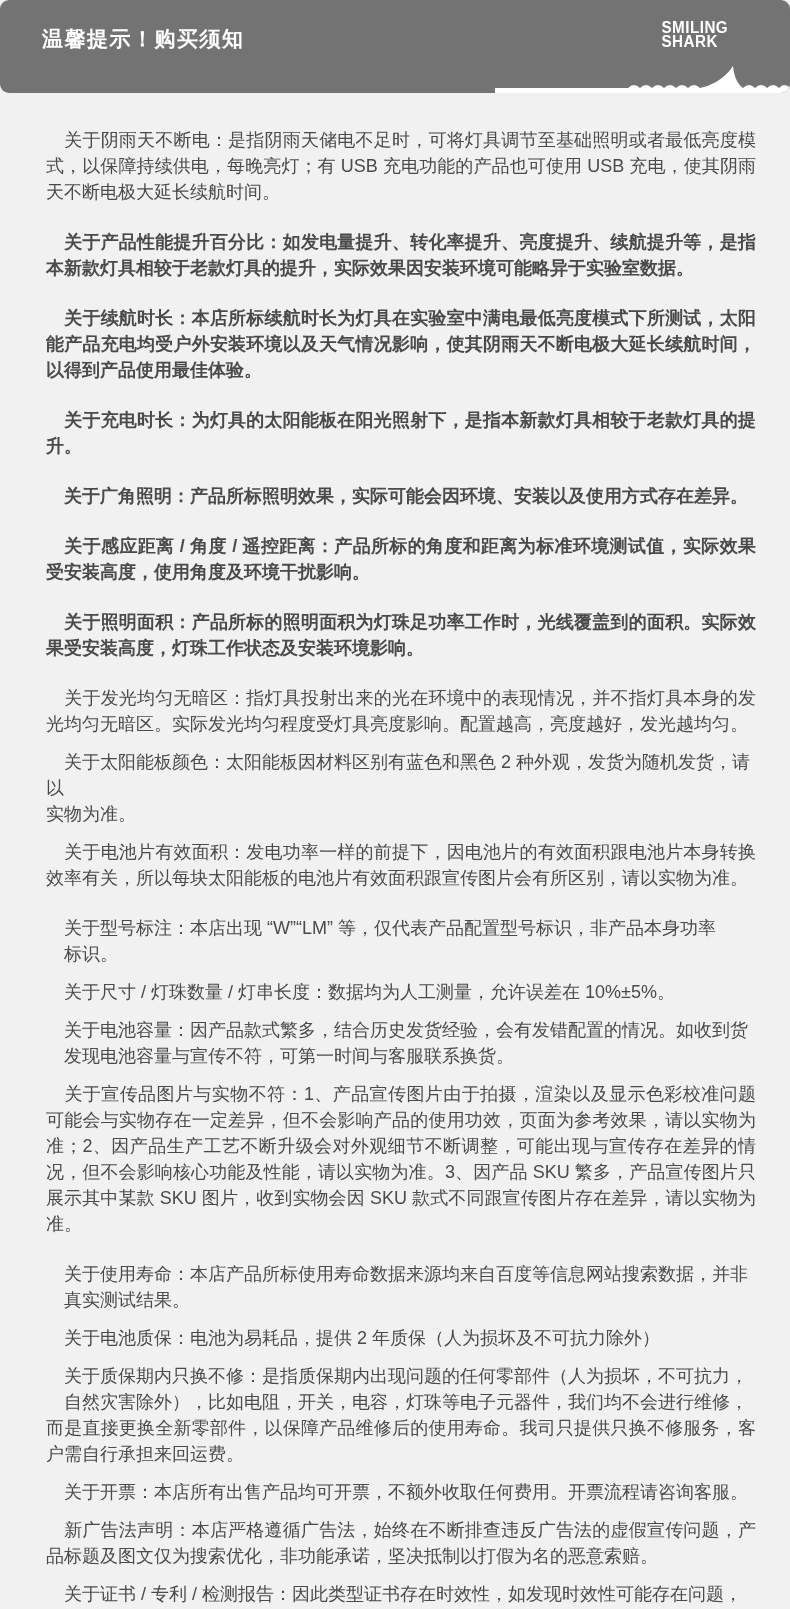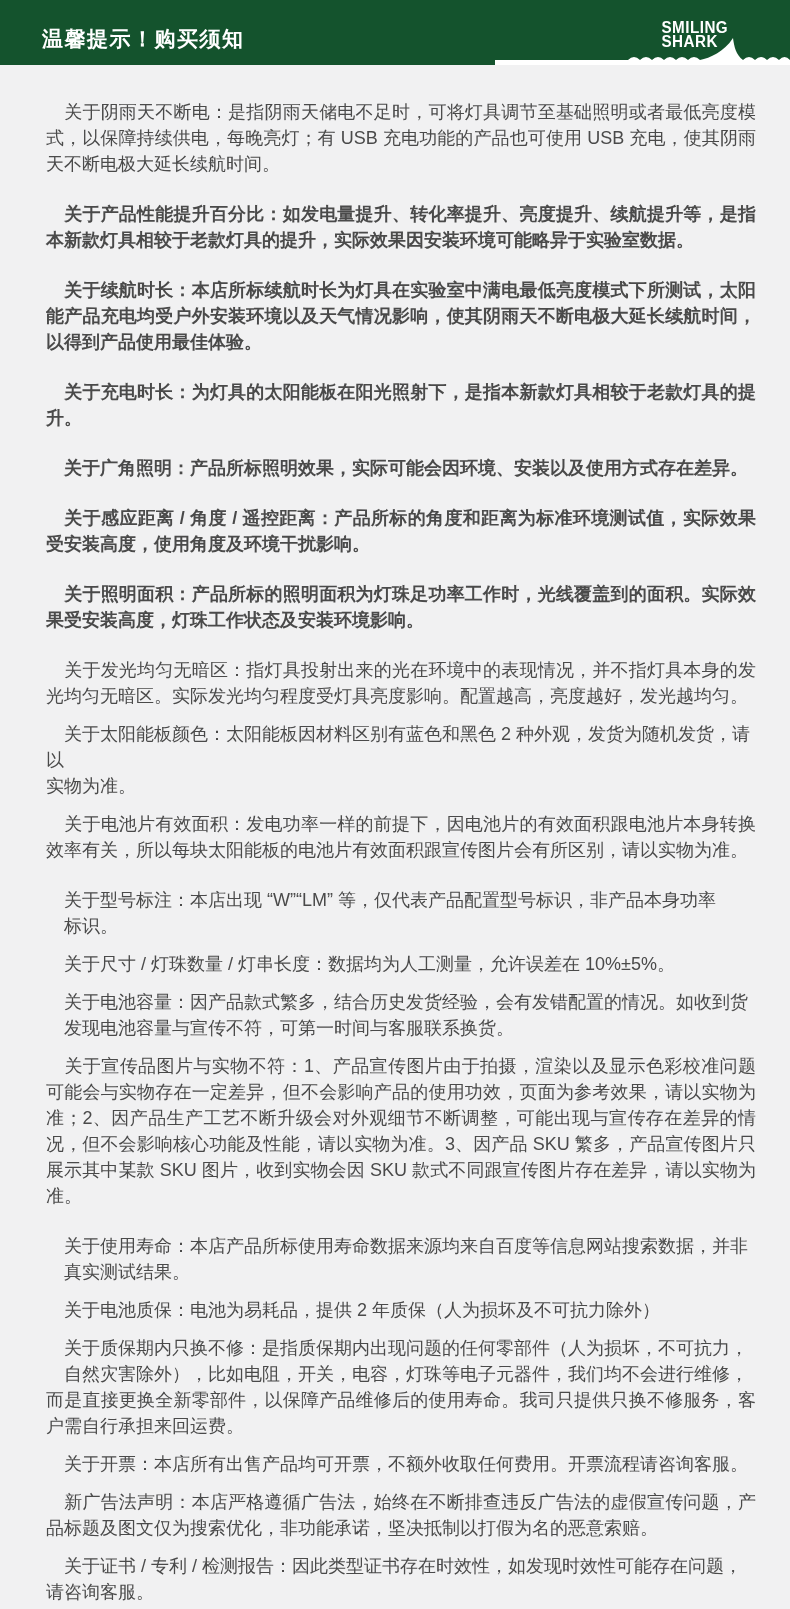--- a/index.html
+++ b/index.html
@@ -11,23 +11,24 @@
   .page {
     position:relative;
     width:790px;
     height:1609px;
     overflow:hidden;
     background:#f1f1f2;
   }
   
   .header {
     position:relative;
-    height:65px;
-    background:#14532d;
+    height:93px;
+    background:#737373;
     overflow:hidden;
+    border-radius:9px;
   }
   .header-title {
     position:absolute;
     left:42px;
     top:25px;
     color:#ffffff;
     font-size:21px;
     font-weight:bold;
     letter-spacing:1.5px;
   }

